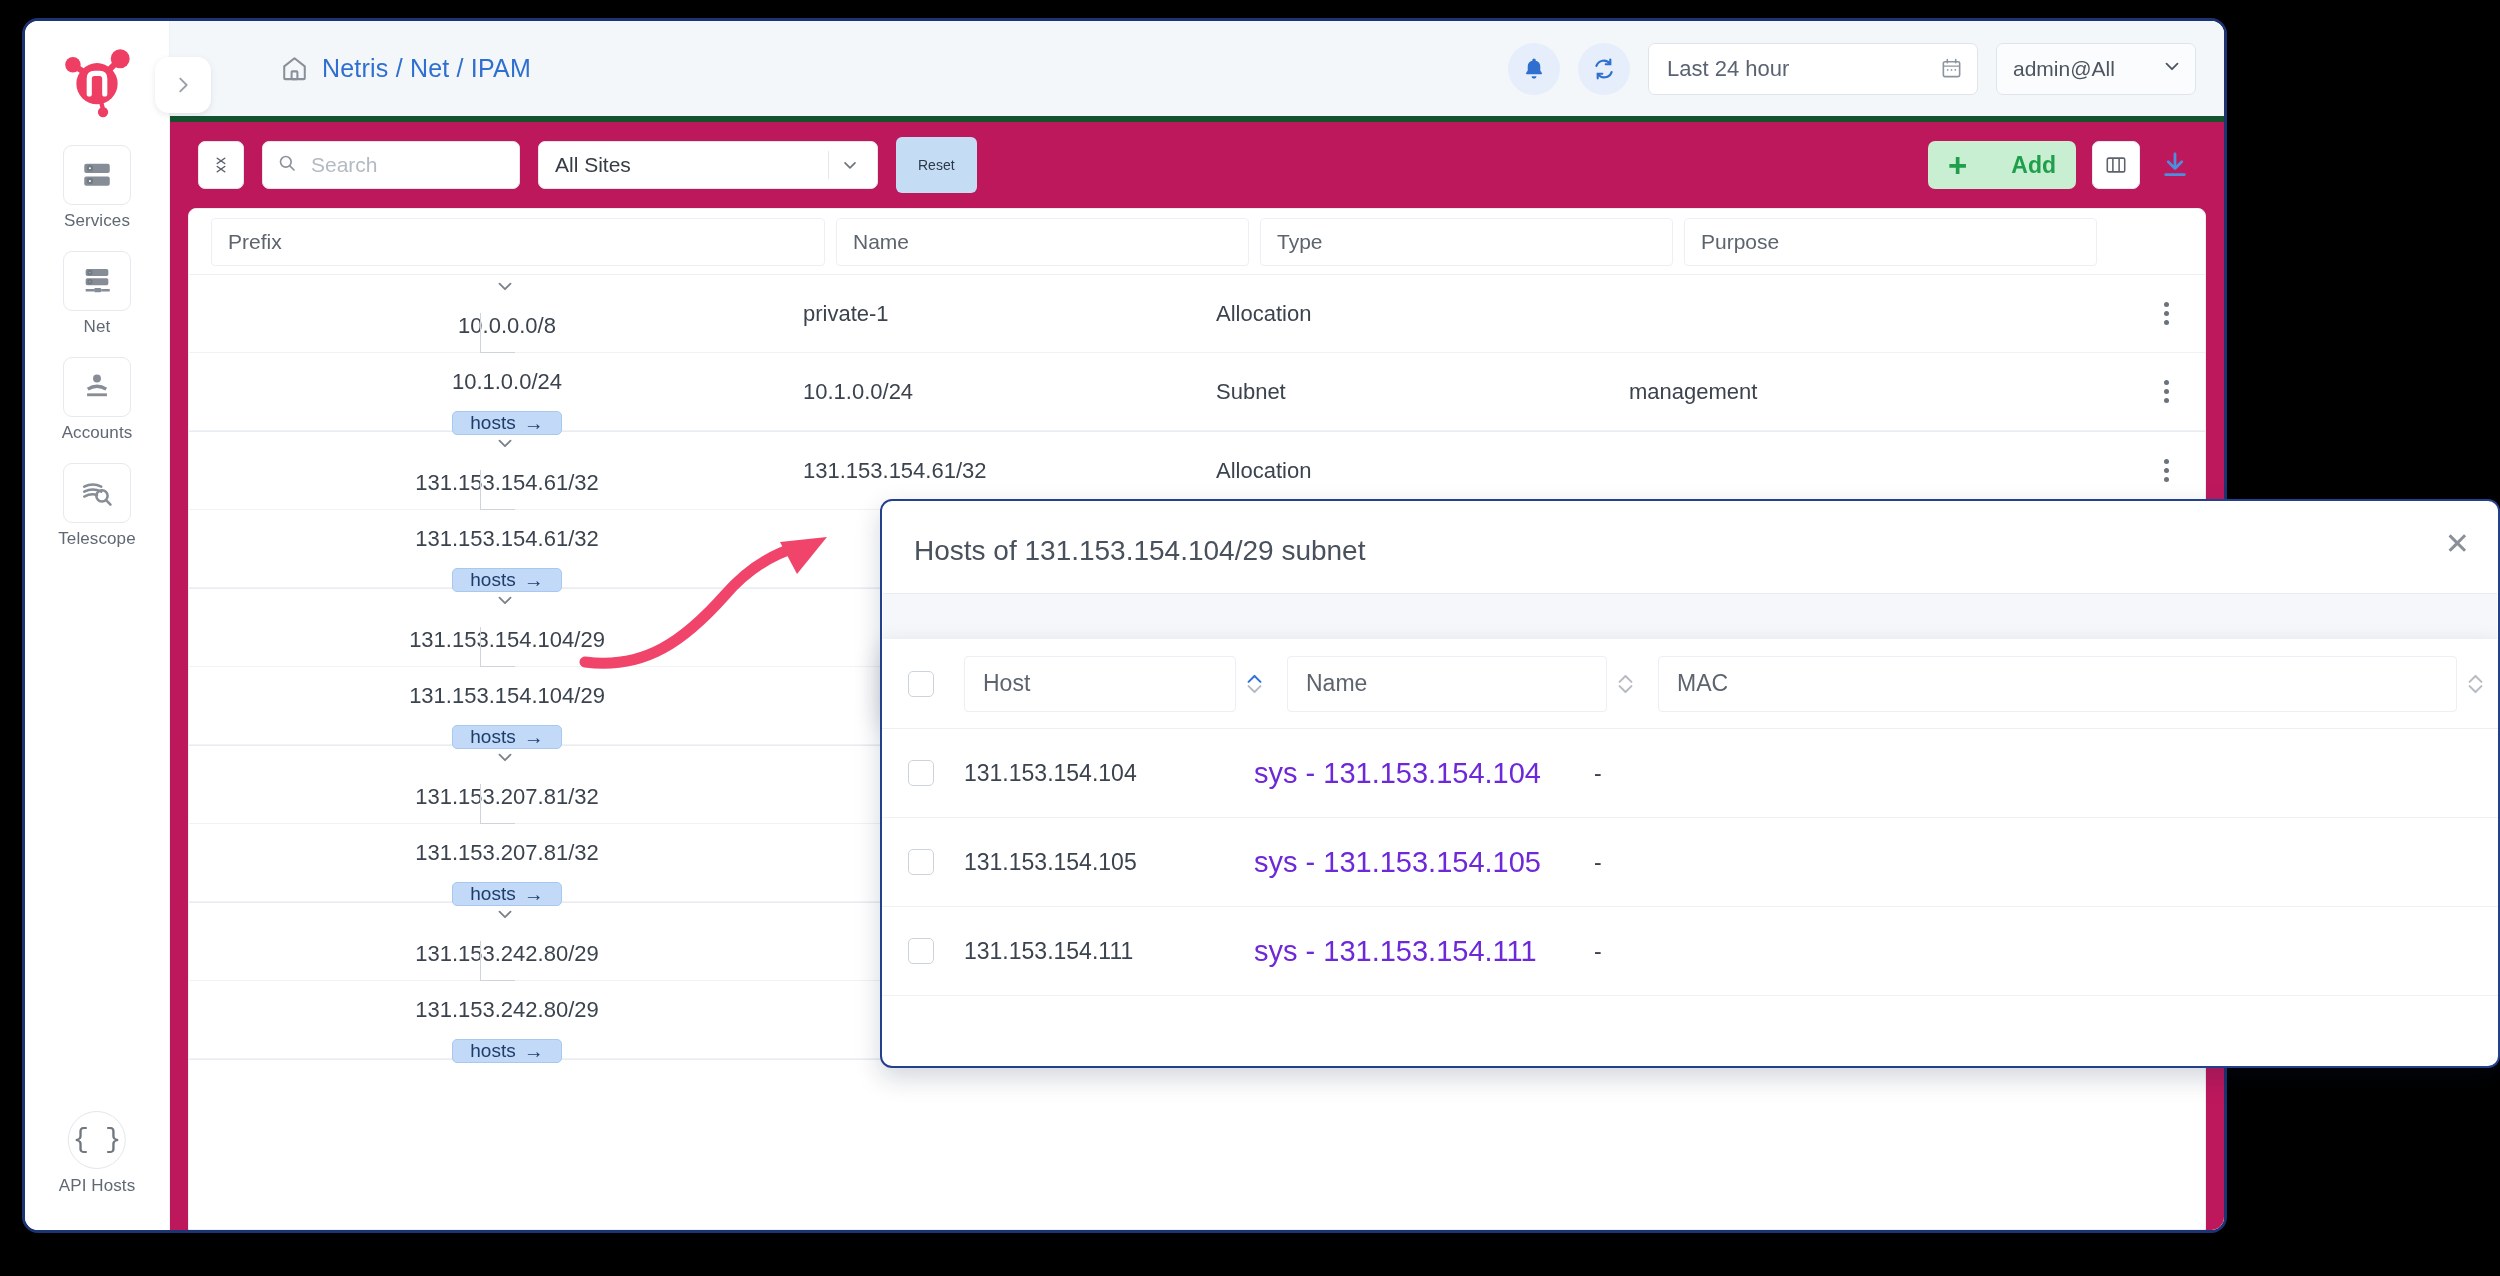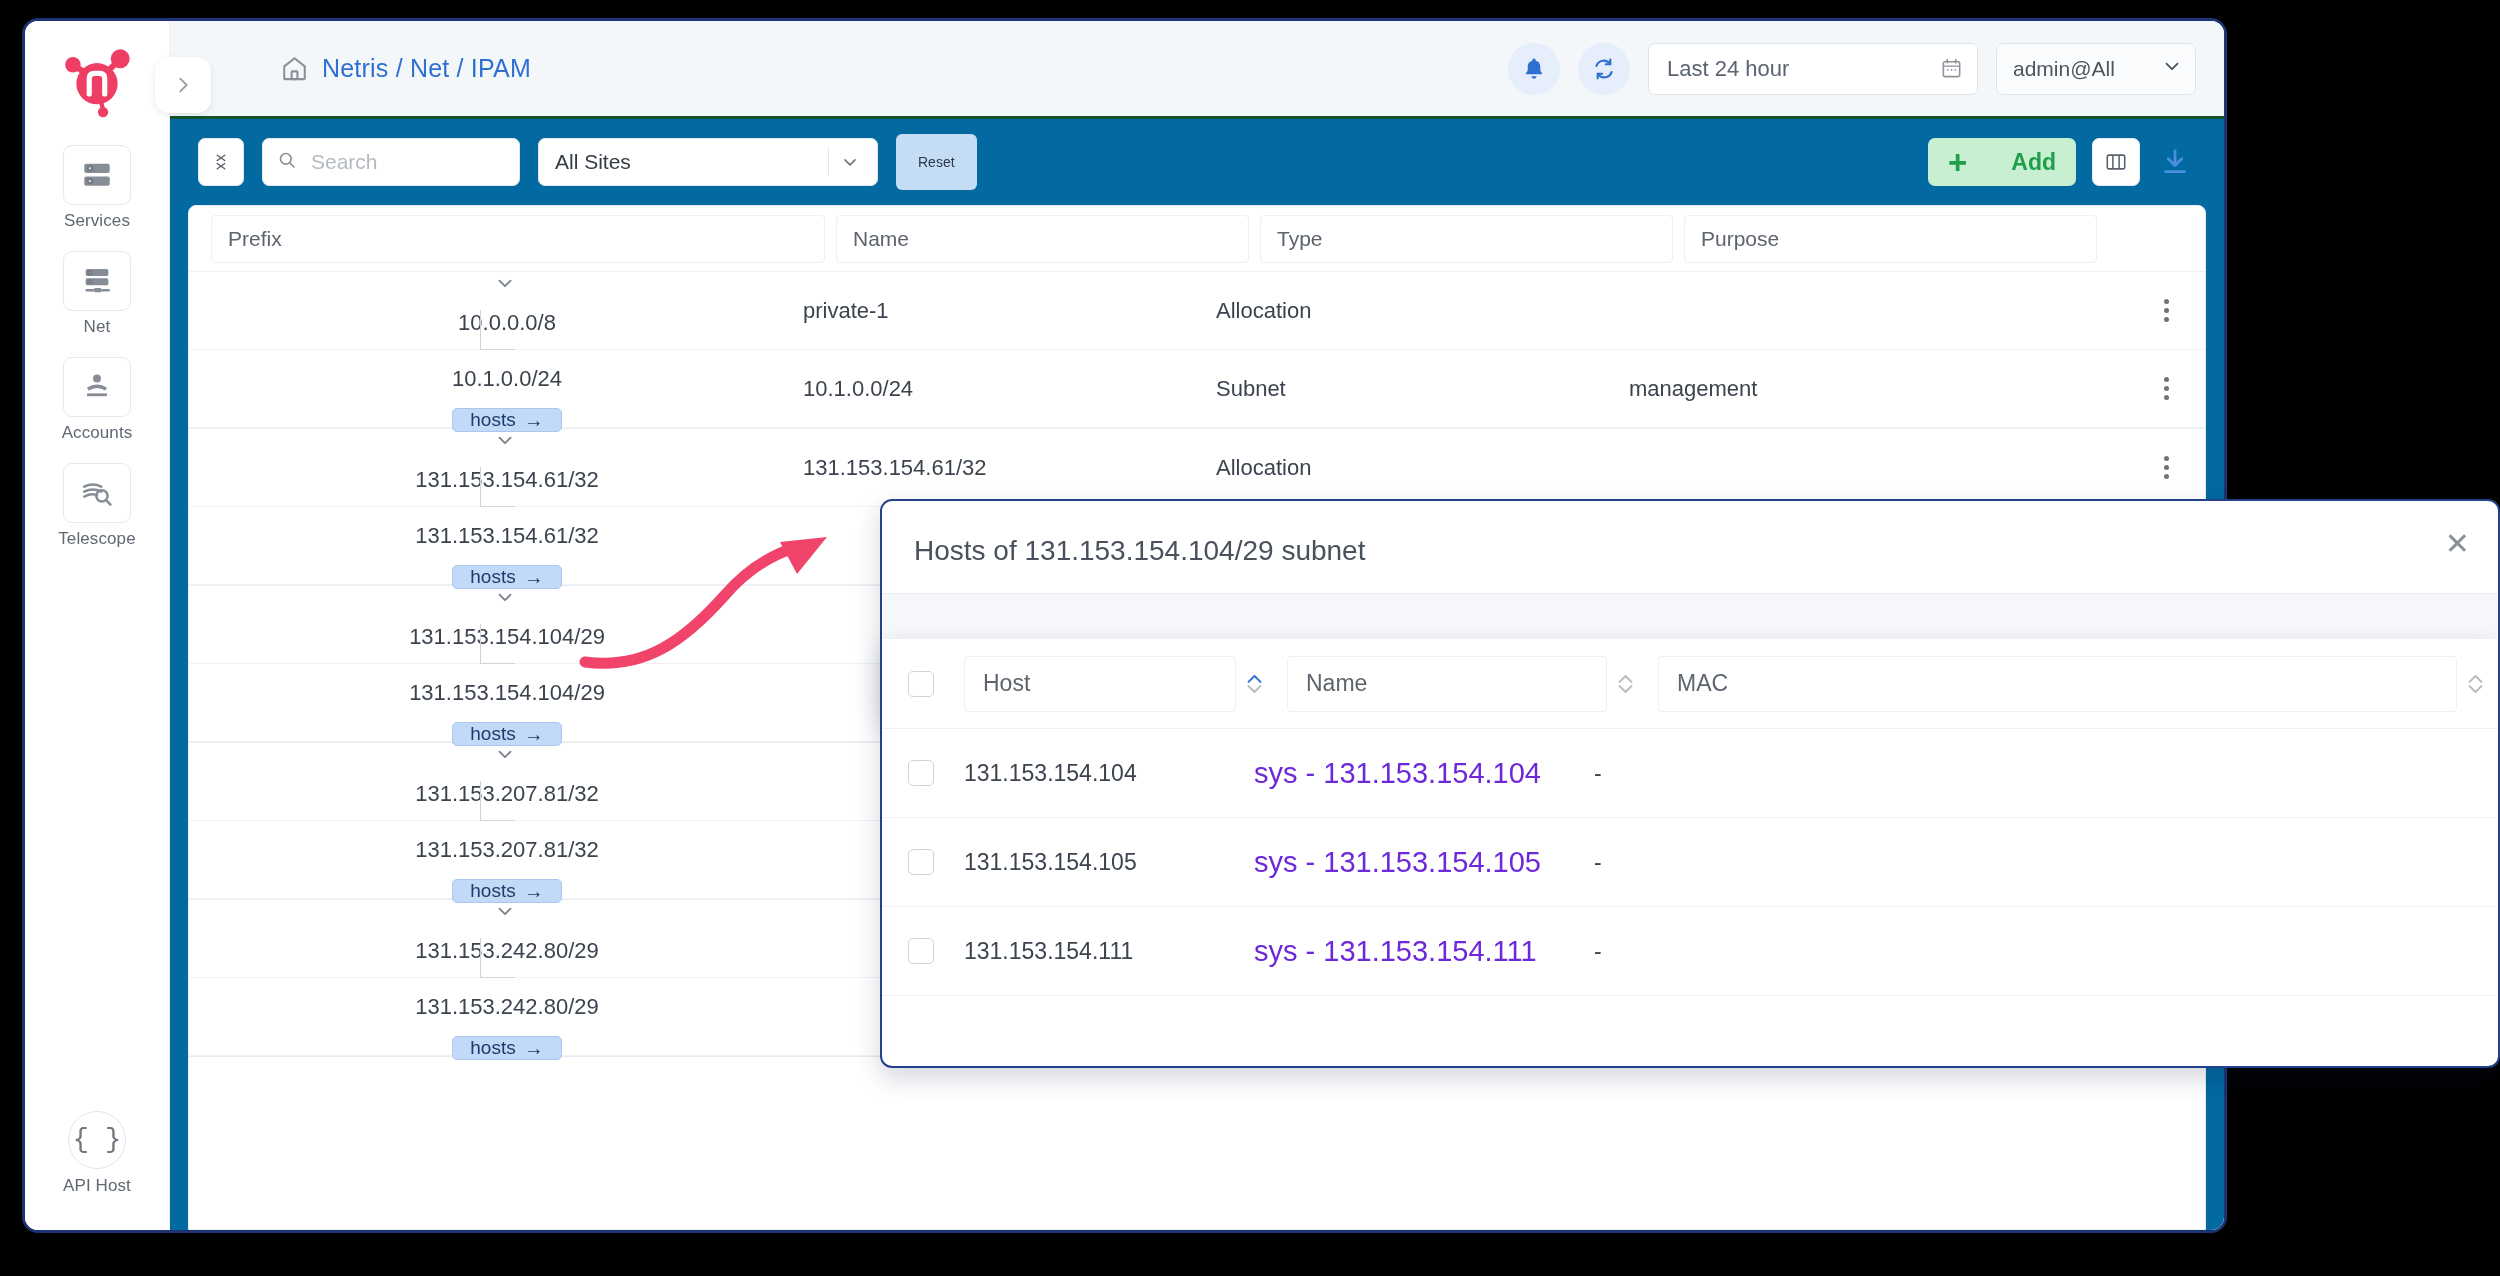--- a/index.html
+++ b/index.html
@@ -162,22 +162,22 @@
     font-size: 21px;
     color: #4c5560;
     cursor: pointer;
   }
   #user-select .chev { margin-left: auto; }
 
   
   #content {
     position: absolute;
     left: 0; top: 95px; right: 0; bottom: 0;
-    background: #0369a1;
-    border-top: 3px solid #14532d;
+    background: #be185d;
+    border-top: 6px solid #14532d;
   }
 
   
   #toolbar {
     height: 86px;
     display: flex;
     align-items: center;
     padding: 0 30px 0 28px;
     gap: 18px;
   }
@@ -518,21 +518,21 @@
           <path d="M3 14.5 q5 -2.5 9 -1" stroke-linecap="round"></path>
           <circle cx="15.5" cy="14" r="4" fill="none"></circle>
           <path d="M18.6 17.2 L21.5 20.2" stroke-linecap="round"></path>
         </svg>
       </div>
       <div class="rail-label">Telescope</div>
     </div>
 
     <div id="api-docs-item">
       <div id="api-docs-circle">{ }</div>
-      <div class="rail-label" style="margin-top:7px">API Host</div>
+      <div class="rail-label" style="margin-top:7px">API Hosts</div>
     </div>
   </div>
 
   <div id="main">
 
     <div id="header">
       <div id="breadcrumb">
         <span class="home">
           <svg viewBox="0 0 24 24" fill="none" stroke="#8a9099" stroke-width="1.7" stroke-linejoin="round">
             <path d="M3.5 10.2 L12 3.5 L20.5 10.2 V20 q0 0.8 -0.9 0.8 H4.4 Q3.5 20.8 3.5 20 Z"></path>

